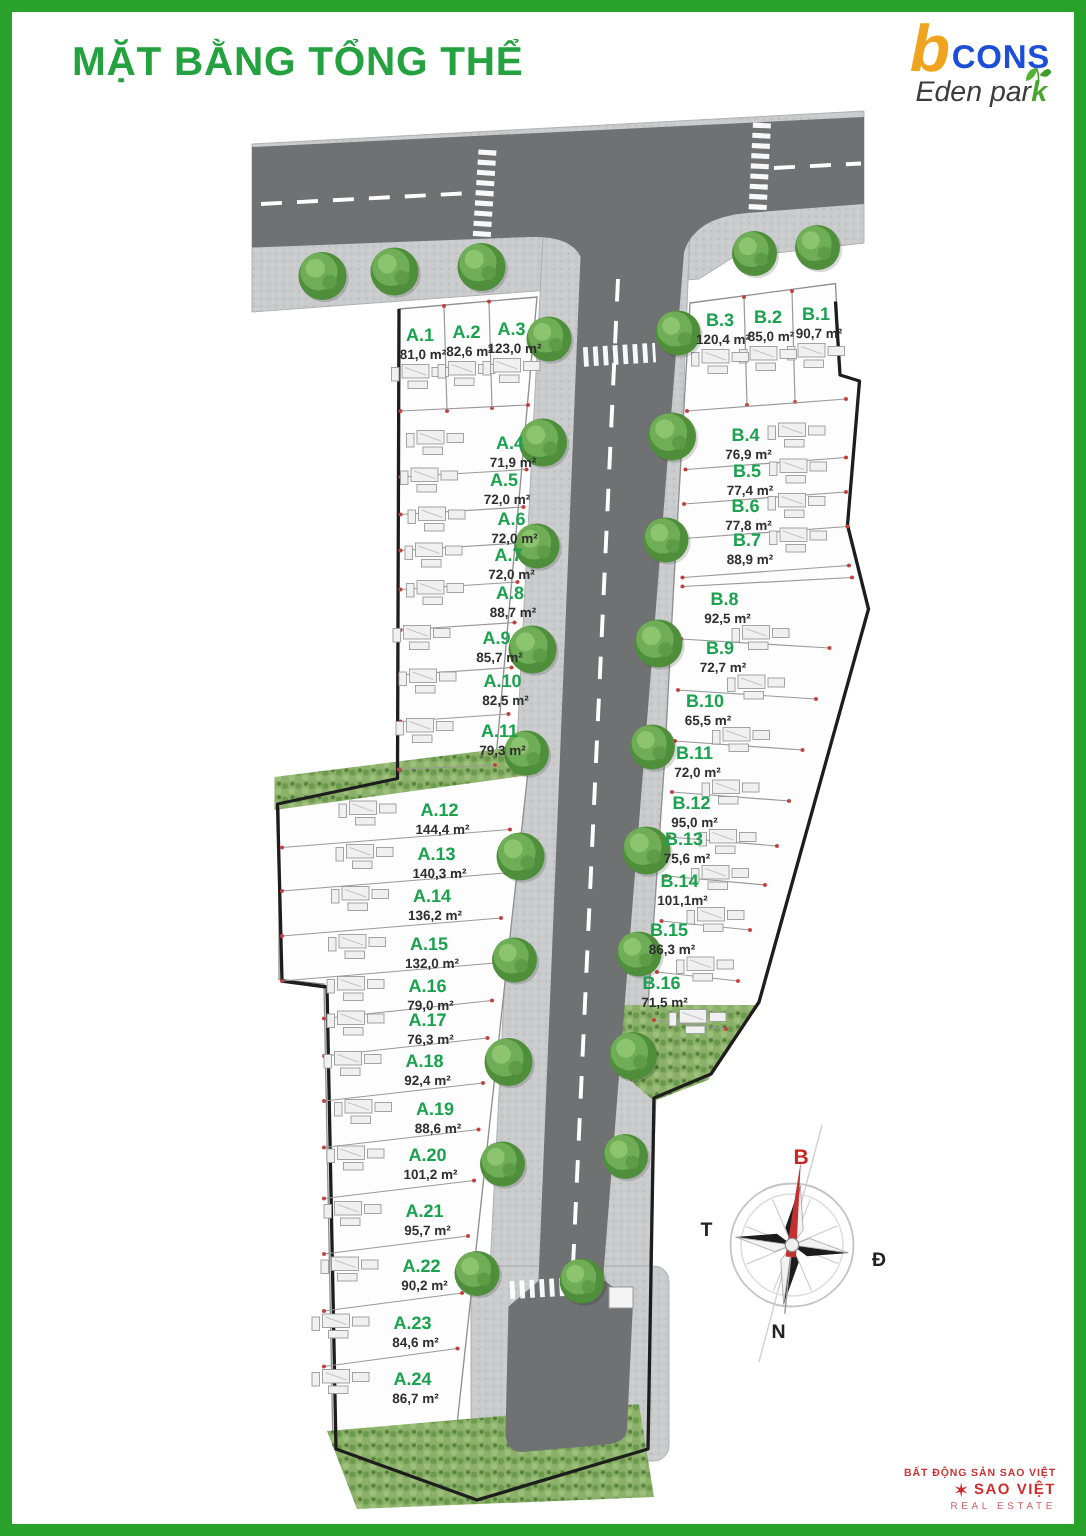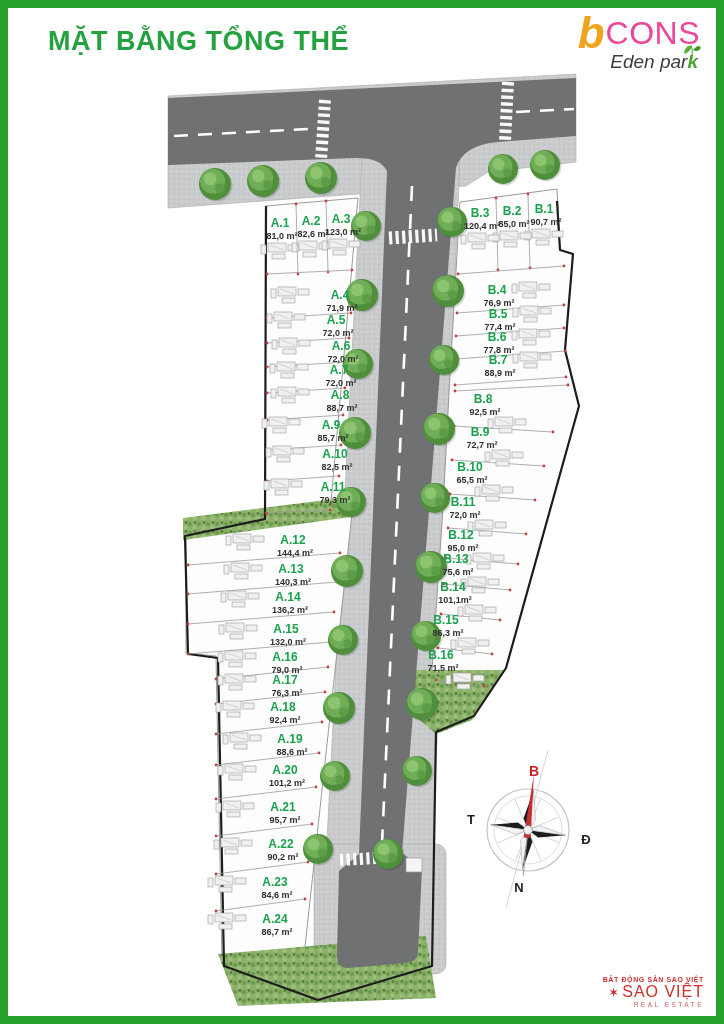--- a/index.html
+++ b/index.html
@@ -8,29 +8,29 @@
     border:8px solid #28a22a;box-sizing:border-box;overflow:hidden;
     font-family:"Liberation Sans",sans-serif;
   }
   .title{
     position:absolute;left:40px;top:18px;font-size:27px;font-weight:800;
     color:#23a23f;letter-spacing:.5px;white-space:nowrap;
   }
   .logo{position:absolute;right:16px;top:8px;text-align:right;line-height:1;}
   .logo-row{display:flex;align-items:flex-end;justify-content:flex-end;}
   .logo-b{font-size:44px;font-weight:900;color:#f0a31c;font-style:italic;line-height:.75;margin-right:1px;}
-  .logo-cons{font-size:32px;font-weight:400;color:#ec4899;letter-spacing:.5px;}
+  .logo-cons{font-size:22px;font-weight:700;color:#1d4ed8;letter-spacing:.5px;}
   .logo-sub{font-size:19px;font-style:italic;color:#3c3c3c;margin-top:3px;padding-right:2px;position:relative;}
   .logo-sub .green-k{color:#49a52e;font-weight:bold;}
   .leafwrap{position:absolute;right:-2px;top:-12px;}
   .footer{position:absolute;right:12px;bottom:8px;text-align:right;}
   .footer-tag{font-size:7px;font-weight:bold;color:#c93434;letter-spacing:.6px;}
   .footer-brandrow{display:flex;align-items:center;justify-content:flex-end;margin-top:1px;}
   .footer-glyph{color:#c92a2a;font-size:13px;margin-right:3px;line-height:1;}
-  .footer-brand{font-size:16px;font-weight:400;color:#cf2e2e;letter-spacing:1px;line-height:1;}
+  .footer-brand{font-size:10px;font-weight:700;color:#cf2e2e;letter-spacing:1px;line-height:1;}
   .footer-sub{font-size:6.5px;color:#d06060;letter-spacing:2.5px;margin-top:1px;}
   #plan{position:absolute;left:0;top:0;}
   svg text{font-family:"Liberation Sans",sans-serif;}
   .lot-id{fill:#1aa24e;font-weight:bold;font-size:12px;text-anchor:middle;}
   .lot-area{fill:#2f2f2f;font-weight:bold;font-size:9px;text-anchor:middle;}
   .compass-letter{fill:#222;font-weight:bold;font-size:13px;text-anchor:middle;}
   .compass-north{fill:#c22;font-weight:900;font-size:14px;text-anchor:middle;}
 </style>
 </head>
 <body>

